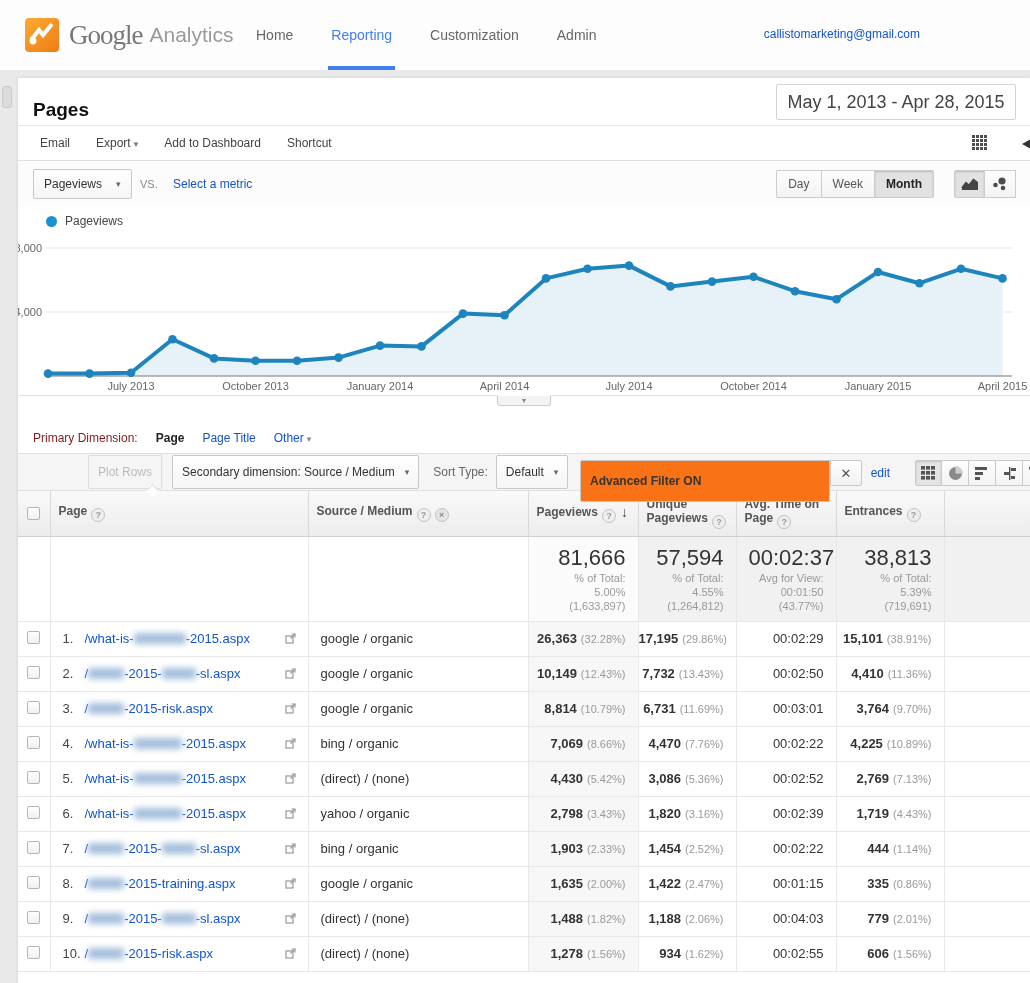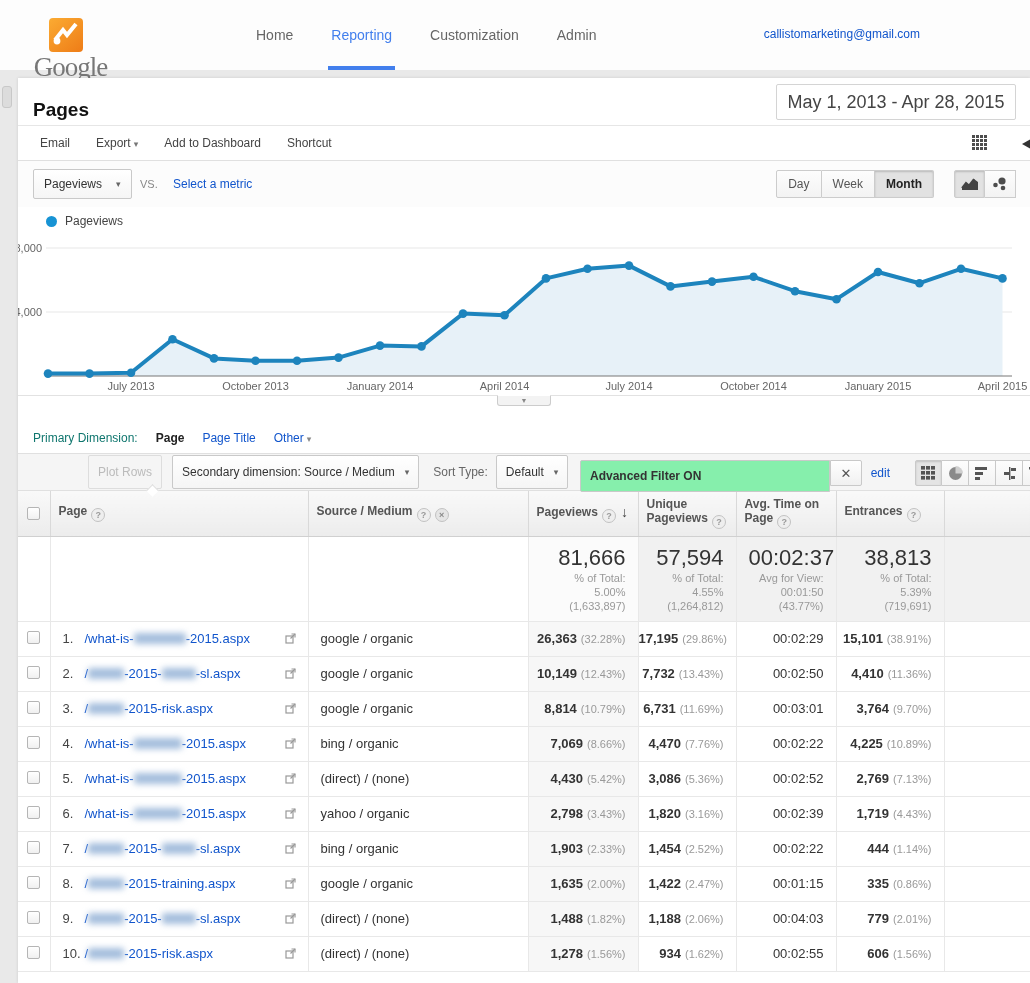--- a/index.html
+++ b/index.html
@@ -1,21 +1,21 @@
 <!DOCTYPE html>
 <html><head>
 <meta charset="utf-8">
 <style>
   * { margin:0; padding:0; box-sizing:border-box; }
   html,body { width:1030px; height:983px; overflow:hidden; }
   body { font-family:"Liberation Sans", sans-serif; background:#e9e9e9; position:relative; }
 
   
   .topbar { position:absolute; top:0; left:0; width:1030px; height:70px; background:#fdfdfd; }
-  .logo { position:absolute; left:25px; top:18px; display:flex; align-items:center;flex-direction:column; }
+  .logo { position:absolute; left:25px; top:18px; display:flex; align-items:center; }
   .logo-badge { width:34px; height:34px; border-radius:4px; background:linear-gradient(140deg,#fbab32,#ee7c17); position:relative; margin-right:10px; }
   .logo-google { font-family:"Liberation Serif", serif; font-size:27px; color:#777; letter-spacing:-1px; }
   .logo-analytics { font-size:21px; color:#9a9a9a; margin-left:7px; font-weight:300; }
   .topnav { position:absolute; left:256px; top:0; height:70px; display:flex; align-items:center; gap:38px; }
   .topnav .nav-item { font-size:14px; color:#666; cursor:pointer; position:relative; height:70px; display:flex; align-items:center; }
   .topnav .nav-item.active { color:#427fed; }
   .topnav .nav-item.active::after { content:""; position:absolute; left:-3px; right:-3px; bottom:0; height:4px; background:#427fed; }
   .account-email { position:absolute; right:110px; top:27px; font-size:12px; color:#15c; }
 
   
@@ -54,36 +54,36 @@
   .legend { height:28px; display:flex; align-items:center; padding-left:28px; gap:8px; background:#fff; }
   .legend-dot { width:11px; height:11px; border-radius:50%; background:#1793d4; }
   .legend-label { font-size:12px; color:#444; }
 
   .chart-wrap { position:relative; height:160px; background:#fff; }
   .chart-bottom { position:relative; height:14px; border-top:1px solid #e2e2e2; }
   .annotation-tab { position:absolute; left:50%; margin-left:-27px; top:-1px; width:54px; height:11px; background:#f3f3f3; border:1px solid #ccc; border-top:1px solid #fff; border-radius:0 0 3px 3px; text-align:center; font-size:7px; color:#888; line-height:9px; cursor:pointer; }
 
   
   .primary-dim { position:relative; height:30px; margin-top:14px; display:flex; align-items:center; padding-left:15px; gap:18px; background:#fff; }
-  .pd-label { font-size:12px; color:#0f766e; }
+  .pd-label { font-size:12px; color:#7f1d1d; }
   .pd-item { font-size:12px; color:#15c; cursor:pointer; }
   .pd-item.active { color:#222; font-weight:bold; position:relative; cursor:default; }
   .pd-notch { position:absolute; left:130px; bottom:-5px; width:9px; height:9px; background:#fff; border-left:1px solid #ddd; border-top:1px solid #ddd; transform:rotate(45deg); z-index:2; }
   .pd-caret { font-size:9px; color:#888; margin-left:3px; }
 
   
   .table-toolbar { position:relative; height:38px; background:#f5f5f5; border-top:1px solid #e0e0e0; border-bottom:1px solid #e0e0e0; display:flex; align-items:center; }
   .btn { height:26px; border:1px solid #c9c9c9; border-radius:2px; background:linear-gradient(#fff,#f5f5f5); font-size:12px; color:#333; display:flex; align-items:center; padding:16px 9px; gap:10px; cursor:pointer; }
   .btn .caret { font-size:9px; color:#666; }
   .btn.disabled { color:#bbb; background:#f5f5f5; border-color:#ddd; cursor:default; }
   .tt-plot { margin-left:70px; }
   .tt-secdim { margin-left:10px; }
   .tt-sortlabel { margin-left:14px; font-size:12px; color:#666; }
   .tt-sort { margin-left:8px; }
-  .filter-box { position:absolute; right:200px; top:6px; width:250px; height:32px; border:1px solid #c9c9c9; border-radius:2px 0 0 2px; background:#86efac; display:flex; align-items:center; padding-left:9px; font-size:12px; font-weight:bold; color:#333; }
+  .filter-box { position:absolute; right:200px; top:6px; width:250px; height:42px; border:1px solid #c9c9c9; border-radius:2px 0 0 2px; background:#f97316; display:flex; align-items:center; padding-left:9px; font-size:12px; font-weight:bold; color:#333; }
   .filter-x { position:absolute; right:168px; top:6px; width:32px; height:26px; border:1px solid #c9c9c9; border-radius:0 2px 2px 0; background:linear-gradient(#fff,#f0f0f0); display:flex; align-items:center; justify-content:center; font-size:13px; color:#555; cursor:pointer; }
   .filter-edit { position:absolute; right:140px; top:12px; font-size:12px; color:#15c; cursor:pointer; }
   .view-toggles { position:absolute; right:-20px; top:6px; display:flex; }
   .vt-btn { width:27px; height:26px; border:1px solid #c9c9c9; border-left:none; background:linear-gradient(#fdfdfd,#f3f3f3); display:flex; align-items:center; justify-content:center; cursor:pointer; }
   .vt-btn:first-child { border-left:1px solid #c9c9c9; border-radius:2px 0 0 2px; }
   .vt-btn.active { background:#e4e4e4; box-shadow:inset 0 1px 2px rgba(0,0,0,.15); }
 
   
   table.data { width:1012px; border-collapse:collapse; table-layout:fixed; }
   col.c-cb{width:32px} col.c-page{width:258px} col.c-src{width:220px} col.c-pv{width:110px}

